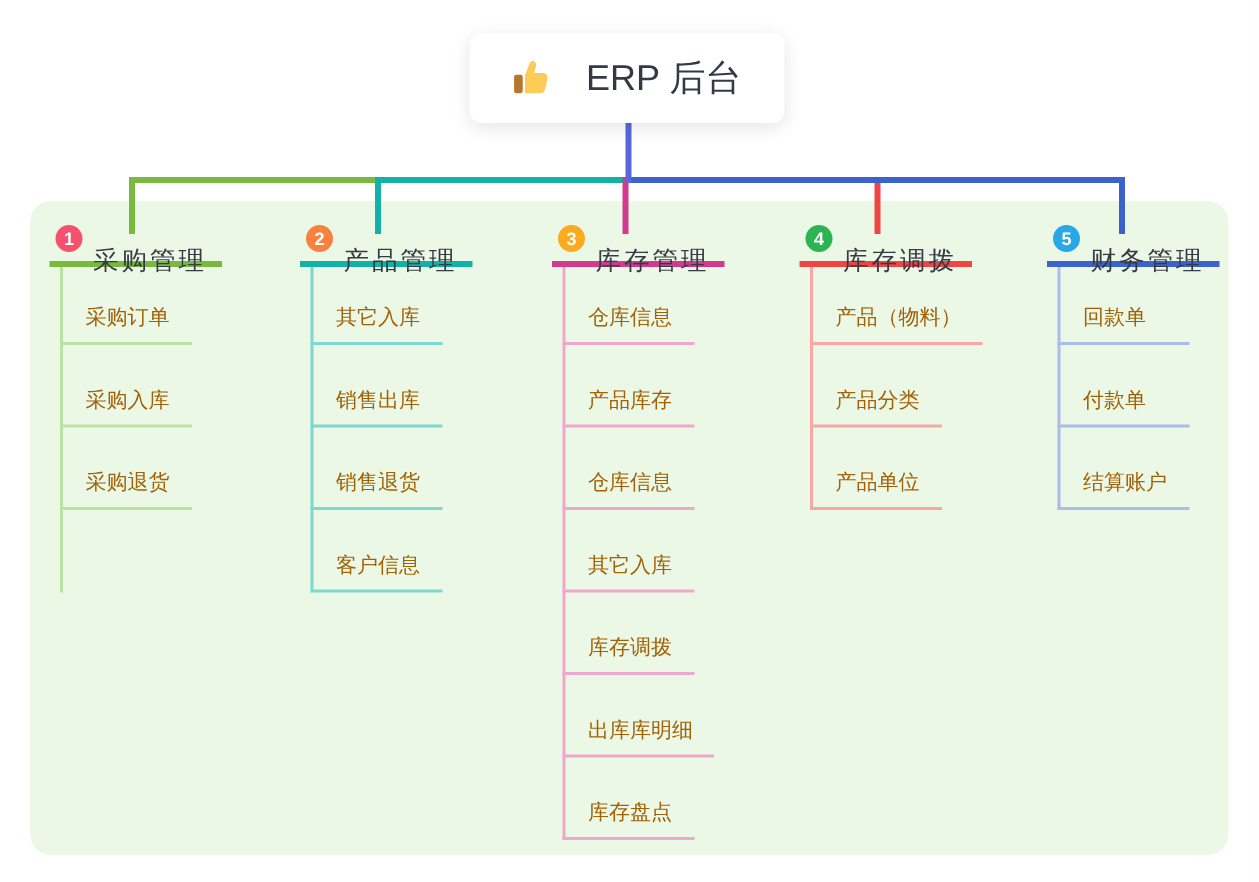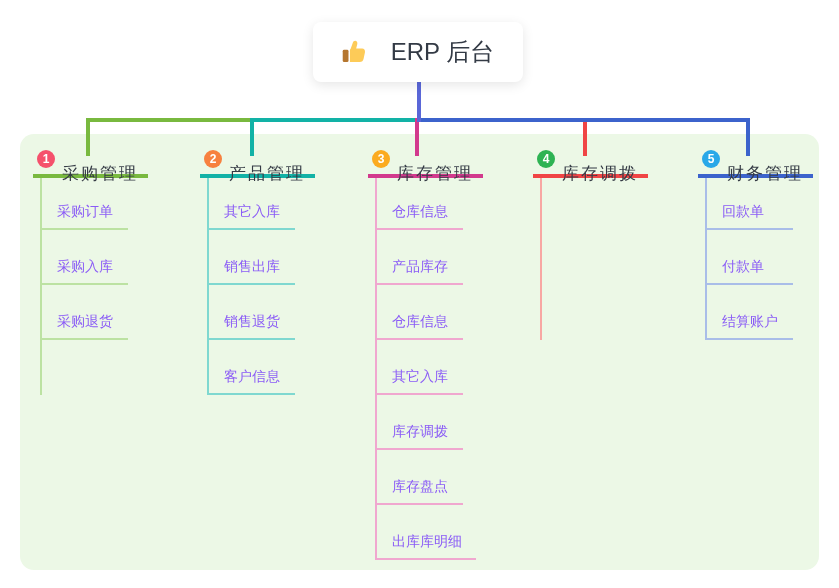--- a/index.html
+++ b/index.html
@@ -50,21 +50,21 @@
   }
   .hlabel{font-size:17px;letter-spacing:2px;color:#353b45;font-weight:400;white-space:nowrap;margin-top:28px;}
   .vline{position:absolute;left:7px;top:28px;width:2px;background:var(--light);}
   .b1 .vline,.b2 .vline{height:217px;}
   .b3 .vline{height:382px;}
   .b4 .vline,.b5 .vline{height:162px;}
   .children{margin-left:7px;}
   .child{
     height:55px;box-sizing:border-box;display:flex;align-items:flex-end;
     border-bottom:2px solid var(--light);width:max-content;min-width:88px;
-    padding:0 14px 7px 17px;font-size:14px;color:#8b5cf6;white-space:nowrap;cursor:pointer;
+    padding:0 14px 7px 17px;font-size:14px;color:#a16207;white-space:nowrap;cursor:pointer;
   }
   .child:first-child{height:52px;}
 </style>
 </head>
 <body>
 
 <div class="stage">
 
   <div class="panel"></div>
 
@@ -121,31 +121,36 @@
       <span class="badge">3</span>
       <span class="hlabel">库存管理</span>
     </div>
     <div class="vline"></div>
     <div class="children">
       <div class="child">仓库信息</div>
       <div class="child">产品库存</div>
       <div class="child">仓库信息</div>
       <div class="child">其它入库</div>
       <div class="child">库存调拨</div>
+      <div class="child">出库库明细</div>
       <div class="child">库存盘点</div>
-      <div class="child">出库库明细</div>
     </div>
   </div>
 
   <div class="branch b4">
     <div class="head">
       <span class="badge">4</span>
       <span class="hlabel">库存调拨</span>
     </div>
     <div class="vline"></div>
+    <div class="children">
+      <div class="child">产品（物料）</div>
+      <div class="child">产品分类</div>
+      <div class="child">产品单位</div>
+    </div>
   </div>
 
   <div class="branch b5">
     <div class="head">
       <span class="badge">5</span>
       <span class="hlabel">财务管理</span>
     </div>
     <div class="vline"></div>
     <div class="children">
       <div class="child">回款单</div>

